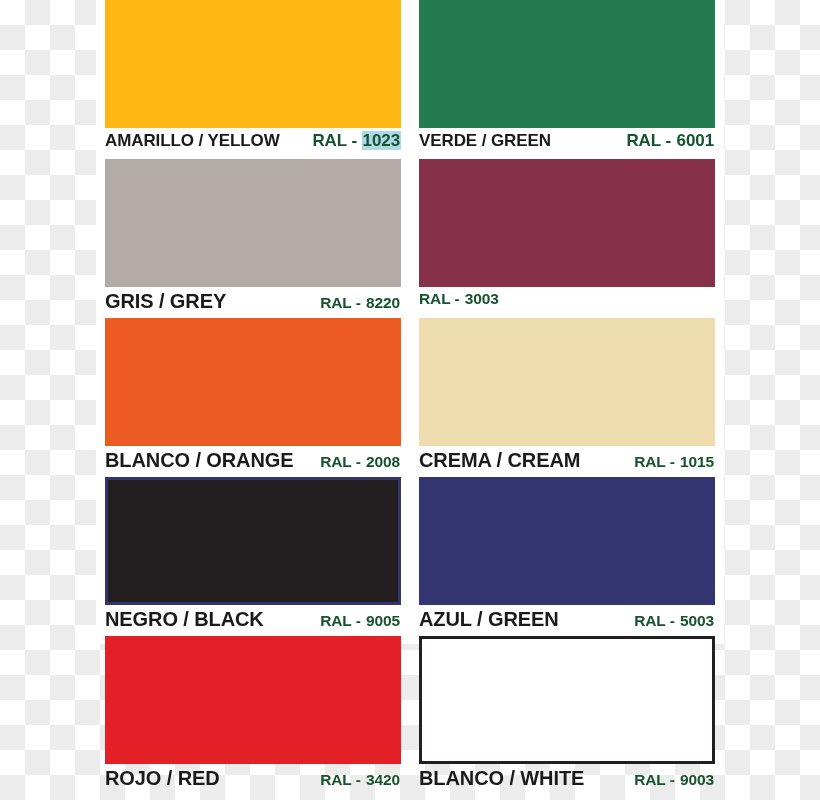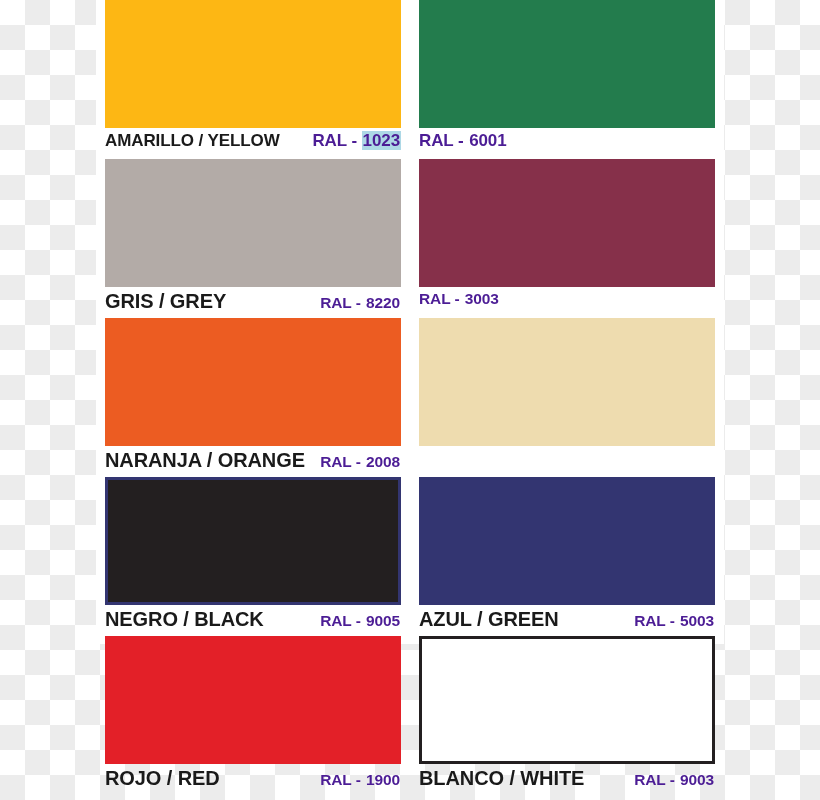--- a/index.html
+++ b/index.html
@@ -71,21 +71,21 @@
   .swatch-name {
     font-size: 20px;
     font-weight: bold;
     color: #1a1a1a;
     letter-spacing: -0.1px;
   }
 
   .swatch-code {
     font-size: 15.5px;
     font-weight: bold;
-    color: #4c1d95;
+    color: #14532d;
     letter-spacing: -0.1px;
   }
 
   
   .row-first .swatch-name,
   .row-first .swatch-code {
     font-size: 17px;
   }
 
   .code-number {
@@ -104,65 +104,70 @@
         <div class="swatch-cell row-first">
           <div class="swatch-chip" style="background-color: rgb(253, 183, 20);"></div>
           <div class="swatch-caption">
             <span class="swatch-name">AMARILLO / YELLOW</span>
             <span class="swatch-code"><span>RAL - </span><span class="code-number selected" style="background-color: rgb(173, 216, 230);">1023</span></span>
           </div>
         </div>
         <div class="swatch-cell row-first">
           <div class="swatch-chip" style="background-color: rgb(35, 124, 77);"></div>
           <div class="swatch-caption">
+            <span class="swatch-name">VERDE / GREEN</span>
             <span class="swatch-code"><span>RAL - </span><span class="code-number">6001</span></span>
           </div>
         </div>
         <div class="swatch-cell">
           <div class="swatch-chip" style="background-color: rgb(179, 171, 167);"></div>
           <div class="swatch-caption">
             <span class="swatch-name">GRIS / GREY</span>
             <span class="swatch-code"><span>RAL - </span><span class="code-number">8220</span></span>
           </div>
         </div>
         <div class="swatch-cell">
           <div class="swatch-chip" style="background-color: rgb(134, 48, 74);"></div>
           <div class="swatch-caption">
             <span class="swatch-code"><span>RAL - </span><span class="code-number">3003</span></span>
           </div>
         </div>
         <div class="swatch-cell">
           <div class="swatch-chip" style="background-color: rgb(236, 92, 34);"></div>
           <div class="swatch-caption">
-            <span class="swatch-name">NARANJA / ORANGE</span>
+            <span class="swatch-name">BLANCO / ORANGE</span>
             <span class="swatch-code"><span>RAL - </span><span class="code-number">2008</span></span>
           </div>
         </div>
         <div class="swatch-cell">
           <div class="swatch-chip" style="background-color: rgb(238, 220, 175);"></div>
+          <div class="swatch-caption">
+            <span class="swatch-name">CREMA / CREAM</span>
+            <span class="swatch-code"><span>RAL - </span><span class="code-number">1015</span></span>
+          </div>
         </div>
         <div class="swatch-cell">
           <div class="swatch-chip" style="background-color: rgb(35, 31, 32); border: 3px solid rgb(51, 53, 113);"></div>
           <div class="swatch-caption">
             <span class="swatch-name">NEGRO / BLACK</span>
             <span class="swatch-code"><span>RAL - </span><span class="code-number">9005</span></span>
           </div>
         </div>
         <div class="swatch-cell">
           <div class="swatch-chip" style="background-color: rgb(51, 53, 113);"></div>
           <div class="swatch-caption">
             <span class="swatch-name">AZUL / GREEN</span>
             <span class="swatch-code"><span>RAL - </span><span class="code-number">5003</span></span>
           </div>
         </div>
         <div class="swatch-cell">
           <div class="swatch-chip" style="background-color: rgb(227, 32, 40);"></div>
           <div class="swatch-caption">
             <span class="swatch-name">ROJO / RED</span>
-            <span class="swatch-code"><span>RAL - </span><span class="code-number">1900</span></span>
+            <span class="swatch-code"><span>RAL - </span><span class="code-number">3420</span></span>
           </div>
         </div>
         <div class="swatch-cell">
           <div class="swatch-chip" style="background-color: rgb(255, 255, 255); border: 3px solid rgb(35, 31, 32);"></div>
           <div class="swatch-caption">
             <span class="swatch-name">BLANCO / WHITE</span>
             <span class="swatch-code"><span>RAL - </span><span class="code-number">9003</span></span>
           </div>
         </div>
       </div>

